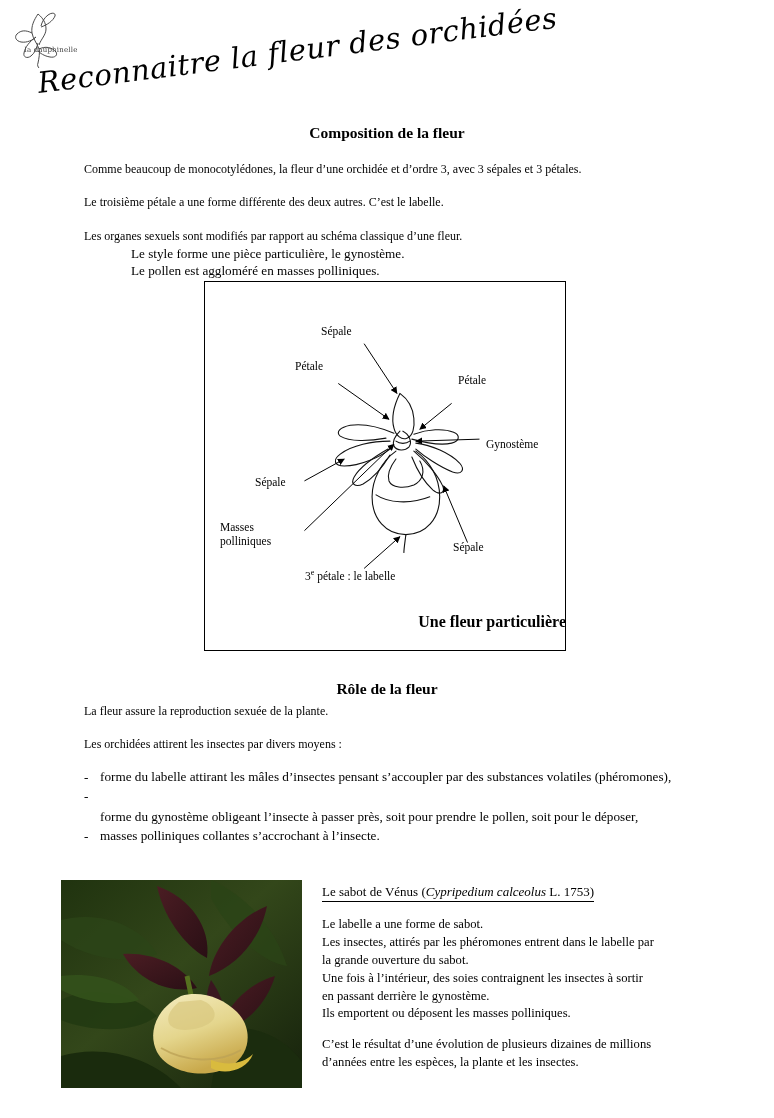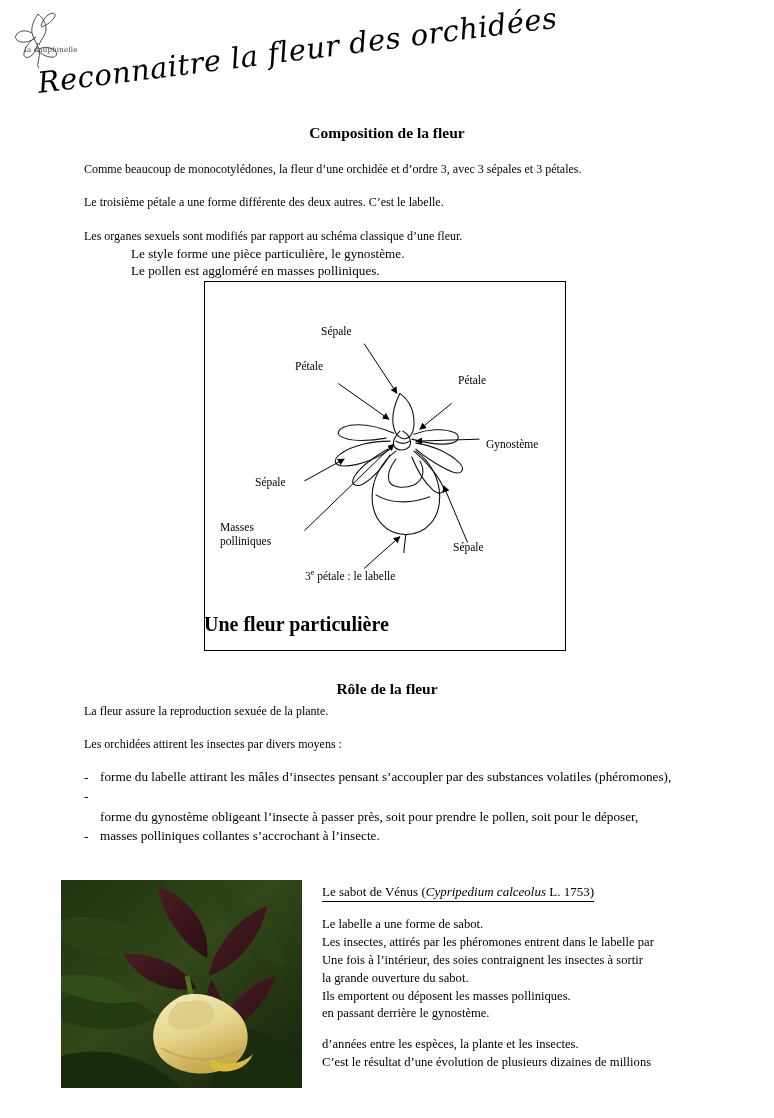--- a/index.html
+++ b/index.html
@@ -87,23 +87,23 @@
     height: 370px;
     border: 1px solid #000;
     box-sizing: border-box;
     background: #fff;
   }
   .figure-caption {
     position: absolute;
     left: 0;
     width: 100%;
     top: 310px;
-    text-align: left;
+    text-align: right;
     font-weight: bold;
-    font-size: 20px;
+    font-size: 16px;
   }
   .fig-label {
     position: absolute;
     font-size: 11.5px;
     line-height: 1.2;
     white-space: nowrap;
   }
   .fig-svg {
     position: absolute;
     left: 0; top: 0;
@@ -318,20 +318,20 @@
   </svg>
 </div>
 
 <div class="cap-title">
   <span>Le sabot de Vénus (</span><i>Cypripedium calceolus</i><span> L. 1753)</span>
 </div>
 
 <div class="cap-body">
   <p>Le labelle a une forme de sabot.</p>
   <p>Les insectes, attirés par les phéromones entrent dans le labelle par</p>
+  <p>la grande ouverture du sabot.</p>
   <p>Une fois à l’intérieur, des soies contraignent les insectes à sortir</p>
-  <p>la grande ouverture du sabot.</p>
+  <p>en passant derrière le gynostème.</p>
   <p>Ils emportent ou déposent les masses polliniques.</p>
-  <p>en passant derrière le gynostème.</p>
   <div class="gap"></div>
+  <p>C’est le résultat d’une évolution de plusieurs dizaines de millions</p>
   <p>d’années entre les espèces, la plante et les insectes.</p>
-  <p>C’est le résultat d’une évolution de plusieurs dizaines de millions</p>
 </div>
 
 </body></html>

